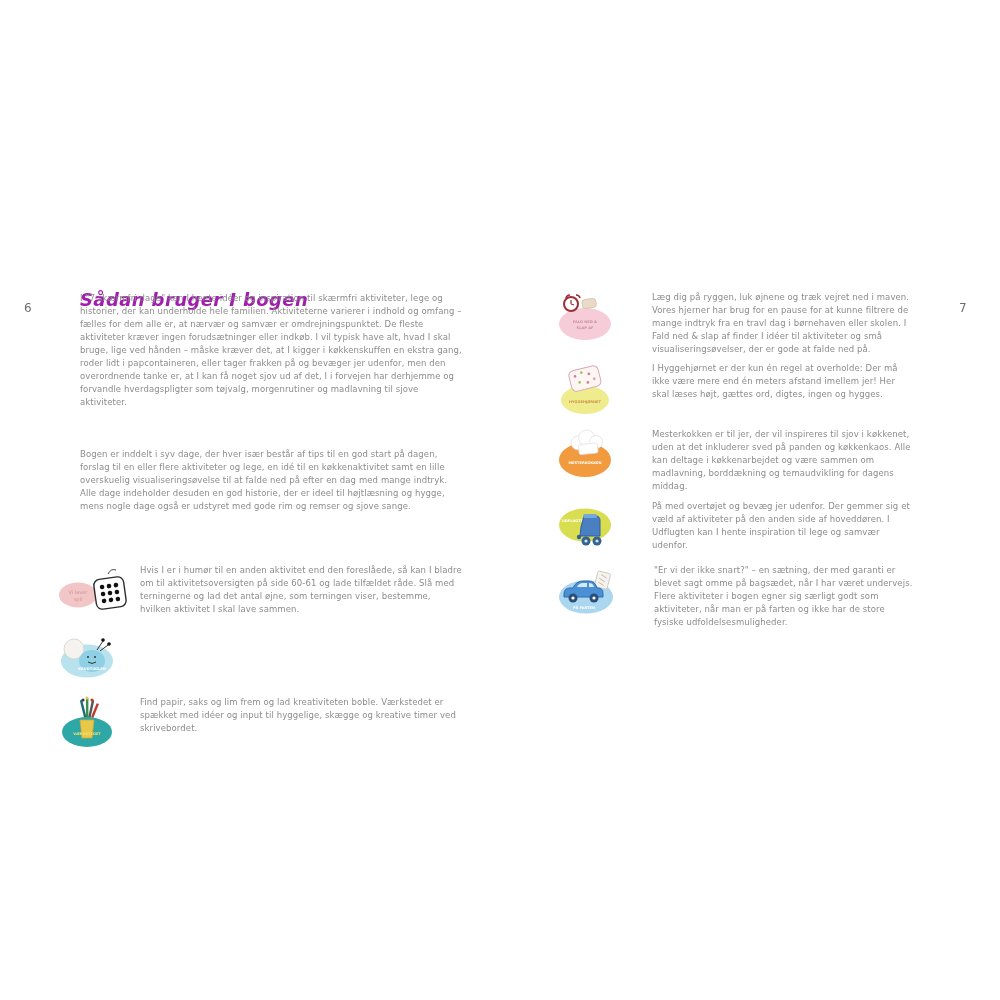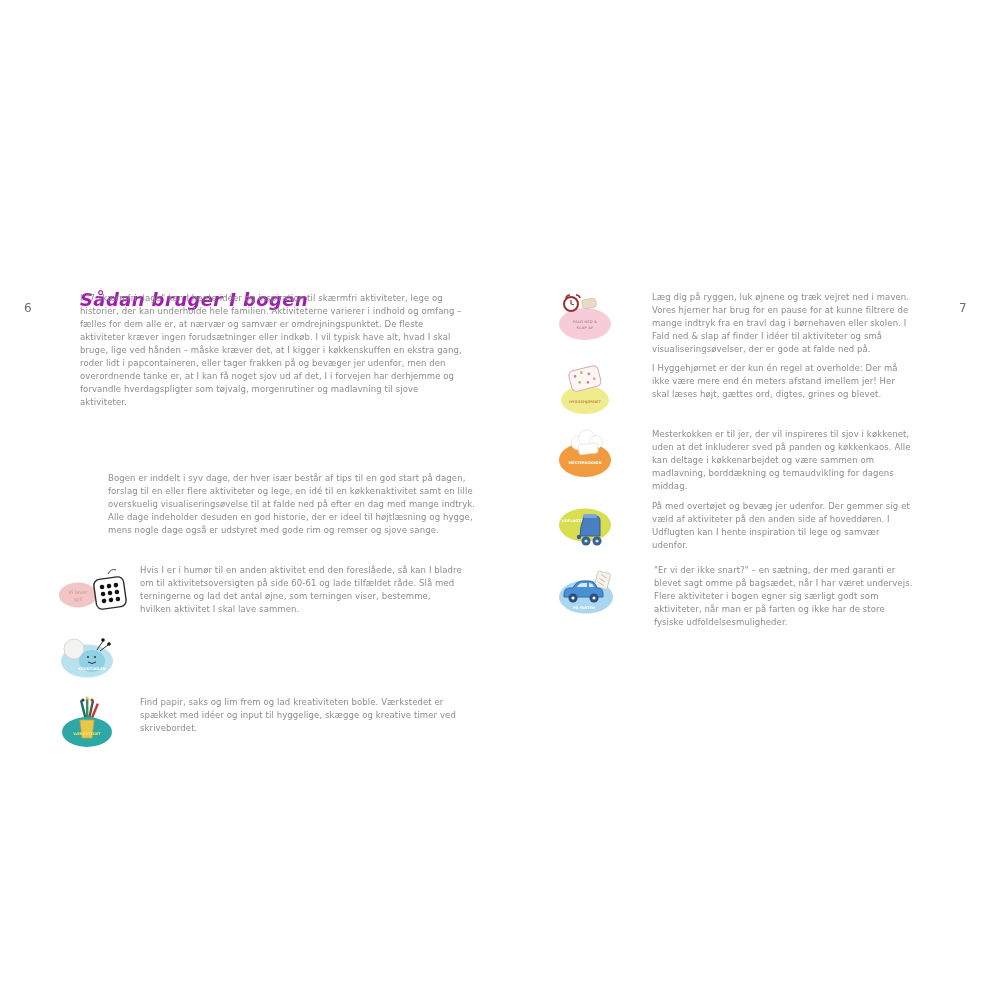--- a/index.html
+++ b/index.html
@@ -6,21 +6,21 @@
   body{width:1000px;height:1000px;font-family:"DejaVu Sans",sans-serif;}
   .spread{position:relative;width:1000px;height:1000px;background:#ffffff;overflow:hidden;}
   .pagenum{position:absolute;font-size:12px;color:#6e6e6e;}
   .pagenum.left{left:24px;top:301px;}
   .pagenum.right{left:959px;top:301px;}
   .heading{position:absolute;left:80px;top:253px;font-size:18px;font-weight:bold;font-style:italic;
            color:#a21caf;letter-spacing:.4px;margin-top:36px;}
   .body-text{font-size:8.5px;line-height:13px;color:#8c8c8c;letter-spacing:.1px;margin:0;}
   .abs{position:absolute;}
   .p1{left:80px;top:292px;width:384px;}
-  .p2{left:80px;top:472px;width:384px;margin-left:28px;}
+  .p2{left:80px;top:448px;width:384px;}
   .lrow{position:absolute;left:58px;width:404px;display:flex;gap:8px;align-items:flex-start;margin-top:24px;}
   .lrow .iconbox{flex:0 0 74px;}
   .lrow .txt{flex:1;}
   .lrow1{top:540px;} .lrow2{top:608px;} .lrow3{top:672px;}
   .rrow{position:absolute;left:556px;width:358px;display:flex;gap:10px;align-items:flex-start;}
   .rrow .iconbox{flex:0 0 58px;}
   .rrow .txt{flex:1;margin-left:28px;}
   .rrow1{top:291px;} .rrow2{top:362px;} .rrow3{top:428px;} .rrow4{top:500px;} .rrow5{top:564px;}
   .closing{left:573px;top:650px;width:340px;}
   svg{display:block;}
@@ -126,21 +126,21 @@
           <circle cx="20" cy="12" r="1.4" fill="#d87f9d"></circle>
             <circle cx="27" cy="10" r="1.4" fill="#a7c46a"></circle>
           <circle cx="34" cy="13" r="1.4" fill="#d87f9d"></circle>
             <circle cx="23" cy="19" r="1.4" fill="#a7c46a"></circle>
           <circle cx="31" cy="21" r="1.4" fill="#d87f9d"></circle>
             <circle cx="38" cy="19" r="1.4" fill="#d8a9b8"></circle>
         </g>
         <text x="29" y="41" font-size="3.6" fill="#cf8f4a" text-anchor="middle" class="badge-label">HYGGEHJØRNET</text>
       </svg>
     </div>
-    <p class="body-text txt">I Hyggehjørnet er der kun én regel at overholde: Der må ikke være mere end én meters afstand imellem jer! Her skal læses højt, gættes ord, digtes, grines og blevet.</p>
+    <p class="body-text txt">I Hyggehjørnet er der kun én regel at overholde: Der må ikke være mere end én meters afstand imellem jer! Her skal læses højt, gættes ord, digtes, ingen og hygges.</p>
   </div>
 
   <div class="rrow rrow4">
     <div class="iconbox">
       <svg width="58" height="56" viewBox="0 0 58 56">
         <ellipse cx="29" cy="25" rx="26" ry="16.5" fill="#d9dd50"></ellipse>
         <text x="18" y="22" font-size="3.6" fill="#ffffff" text-anchor="middle" class="badge-label">UDFLUGTEN</text>
         <g>
           <path d="M28 16 L40 16 Q44 16 44 21 L44 36 L24 36 Q24 28 28 16 Z" fill="#4a7fc1" stroke="#2f5f9e" stroke-width="1"></path>
           <rect x="27" y="14" width="14" height="4" rx="2" fill="#77a8dd"></rect>

